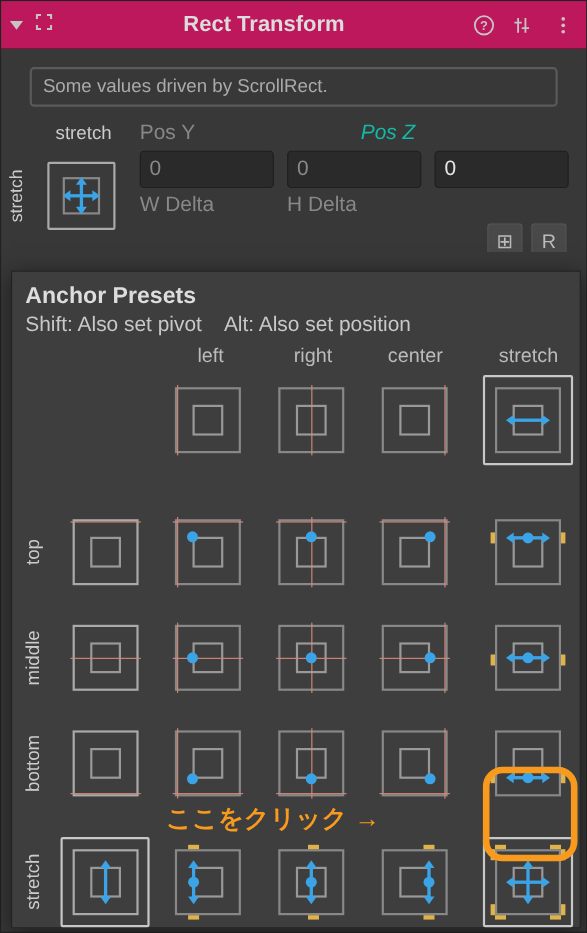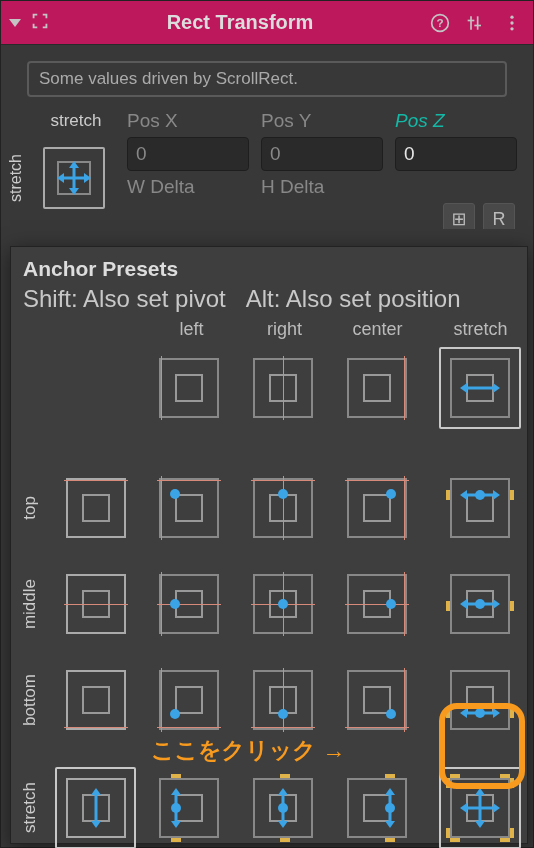--- a/index.html
+++ b/index.html
@@ -84,21 +84,21 @@
     .popup {
       position:absolute; left:10px; top:246px;
       width:518px; height:598px;
       background:#3e3e3e;
       border:1px solid #222;
       box-shadow:0 4px 20px rgba(0,0,0,.5);
       z-index:10;
     }
     .popup-head { padding:10px 12px 6px; }
     .popup-title { font-weight:700; font-size:21px; color:#ddd; }
-    .popup-sub { display:flex; gap:20px; color:#c8c8c8; font-size:24px; margin-top:4px;}
+    .popup-sub { display:flex; gap:20px; color:#c8c8c8; font-size:19px; margin-top:4px;}
     .grid-area { position:relative; padding:0; }
     .col-labels { display:flex; margin-left:134px; }
     .col-labels div { width:94px; text-align:center; color:#bbb; font-size:18px; }
     .col-labels div:last-child { margin-left:10px;}
     .preset-row { display:flex; align-items:center; height:96px;}
     .row-label { width:38px; display:flex; align-items:center; justify-content:center; }
     .row-label .vtext { font-size:17px; }
     .cell {
       width:94px; height:94px;
       display:flex; align-items:center; justify-content:center;
@@ -182,23 +182,20 @@
 </div>
 
 <div class="driven-box">Some values driven by ScrollRect.</div>
 
 <div class="rt-area">
   <div class="rt-left-label">
       <span class="vtext">stretch</span>
     </div>
   <div class="rt-top-labels">
     <div class="stretch-label">stretch</div>
-    <div class="poscol">
-        <div class="lbl">Pos X</div>
-      </div>
     <div class="poscol">
         <div class="lbl">Pos Y</div>
       </div>
     <div class="poscol active">
         <div class="lbl">Pos Z</div>
       </div>
   </div>
   <div class="rt-row">
     <div class="spacer90"></div>
     <div class="poscol">

